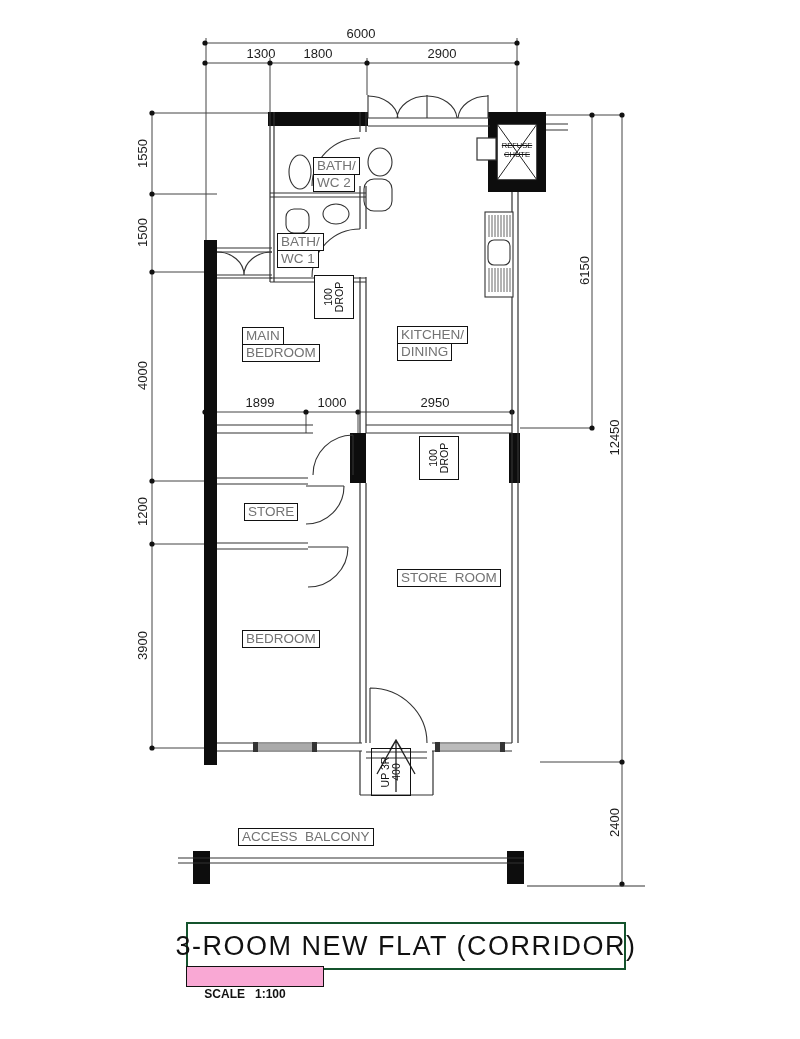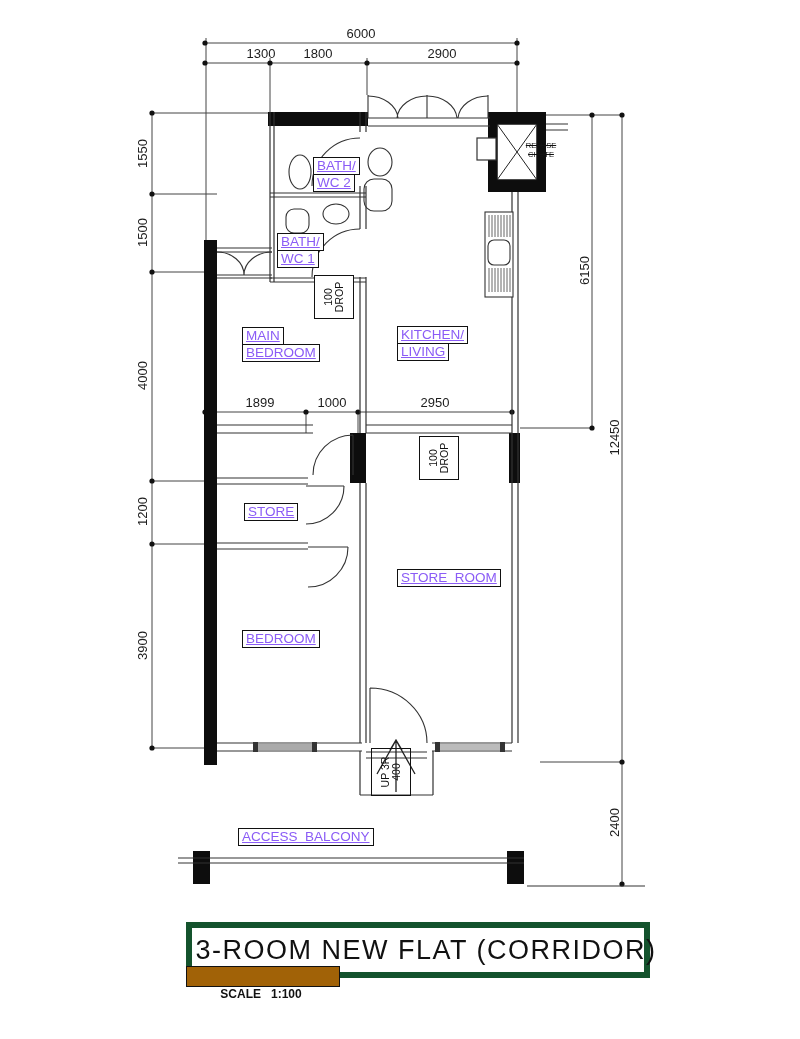--- a/index.html
+++ b/index.html
@@ -1,36 +1,36 @@
 <!DOCTYPE html>
 <html><head>
 <meta charset="utf-8">
 <style>
   html,body{margin:0;padding:0;background:#fff;}
   .plan{position:relative;width:800px;height:1039px;background:#fff;overflow:hidden;
         font-family:"Liberation Sans",sans-serif;color:#111;}
   svg.lines{position:absolute;left:0;top:0;}
-  .lbl{position:absolute;color:#8b5cf6;text-decoration:underline;}
+  .lbl{position:absolute;color:#737373;}
   .boxed{background:#fff;border:1.5px solid #111;padding:0 3px;line-height:16px;
          font-size:13.5px;white-space:pre;display:block;width:max-content;}
   .stack .boxed + .boxed{margin-top:-1.5px;}
   .dim{position:absolute;font-size:13px;color:#1c1c1c;text-align:center;white-space:pre;}
   .vdim{transform:rotate(-90deg);}
   .rotbox{position:absolute;border:1.5px solid #111;background:#fff;display:flex;
           align-items:center;justify-content:center;}
   .rotbox.clear{background:transparent;}
   .rotbox .inner{transform:rotate(-90deg);font-size:10.5px;line-height:11px;
                  text-align:center;white-space:pre;}
-  .refuse{position:absolute;font-size:7.5px;line-height:9px;text-align:center;color:#111;padding-left:24px;}
+  .refuse{position:absolute;font-size:7.5px;line-height:9px;text-align:center;color:#111;}
   .refuse span{display:block;text-decoration:line-through;}
-  .title-box{position:absolute;border:6px solid #14532d;background:#fff;display:flex;
+  .title-box{position:absolute;border:2px solid #14532d;background:#fff;display:flex;
              align-items:center;justify-content:center;font-size:27px;letter-spacing:1.5px;
-             white-space:pre;padding-left:16px;}
-  .scale-box{position:absolute;border:1.5px solid #111;background:#a16207;font-size:12px;
-             line-height:18px;padding-left:20px;white-space:pre;font-weight:bold;}
+             white-space:pre;}
+  .scale-box{position:absolute;border:1.5px solid #111;background:#f9a8d4;font-size:12px;
+             line-height:18px;padding-left:4px;white-space:pre;font-weight:bold;}
 </style>
 </head>
 <body>
 
 <div class="plan">
 
   <svg class="lines" width="800" height="1039" viewBox="0 0 800 1039">
 
     <g stroke="#444" stroke-width="1" fill="none">
       <path d="M205,43 H517 M205,63 H517"></path>
@@ -165,21 +165,21 @@
   <div class="lbl stack" style="left:277px;top:233px;">
     <span class="boxed">BATH/</span>
     <span class="boxed">WC 1</span>
   </div>
   <div class="lbl stack" style="left:242px;top:327px;">
     <span class="boxed">MAIN</span>
     <span class="boxed">BEDROOM</span>
   </div>
   <div class="lbl stack" style="left:397px;top:326px;">
     <span class="boxed">KITCHEN/</span>
-    <span class="boxed">LIVING</span>
+    <span class="boxed">DINING</span>
   </div>
   <div class="lbl" style="left:244px;top:503px;">
     <span class="boxed">STORE</span>
   </div>
   <div class="lbl" style="left:397px;top:569px;">
     <span class="boxed">STORE  ROOM</span>
   </div>
   <div class="lbl" style="left:242px;top:630px;">
     <span class="boxed">BEDROOM</span>
   </div>

